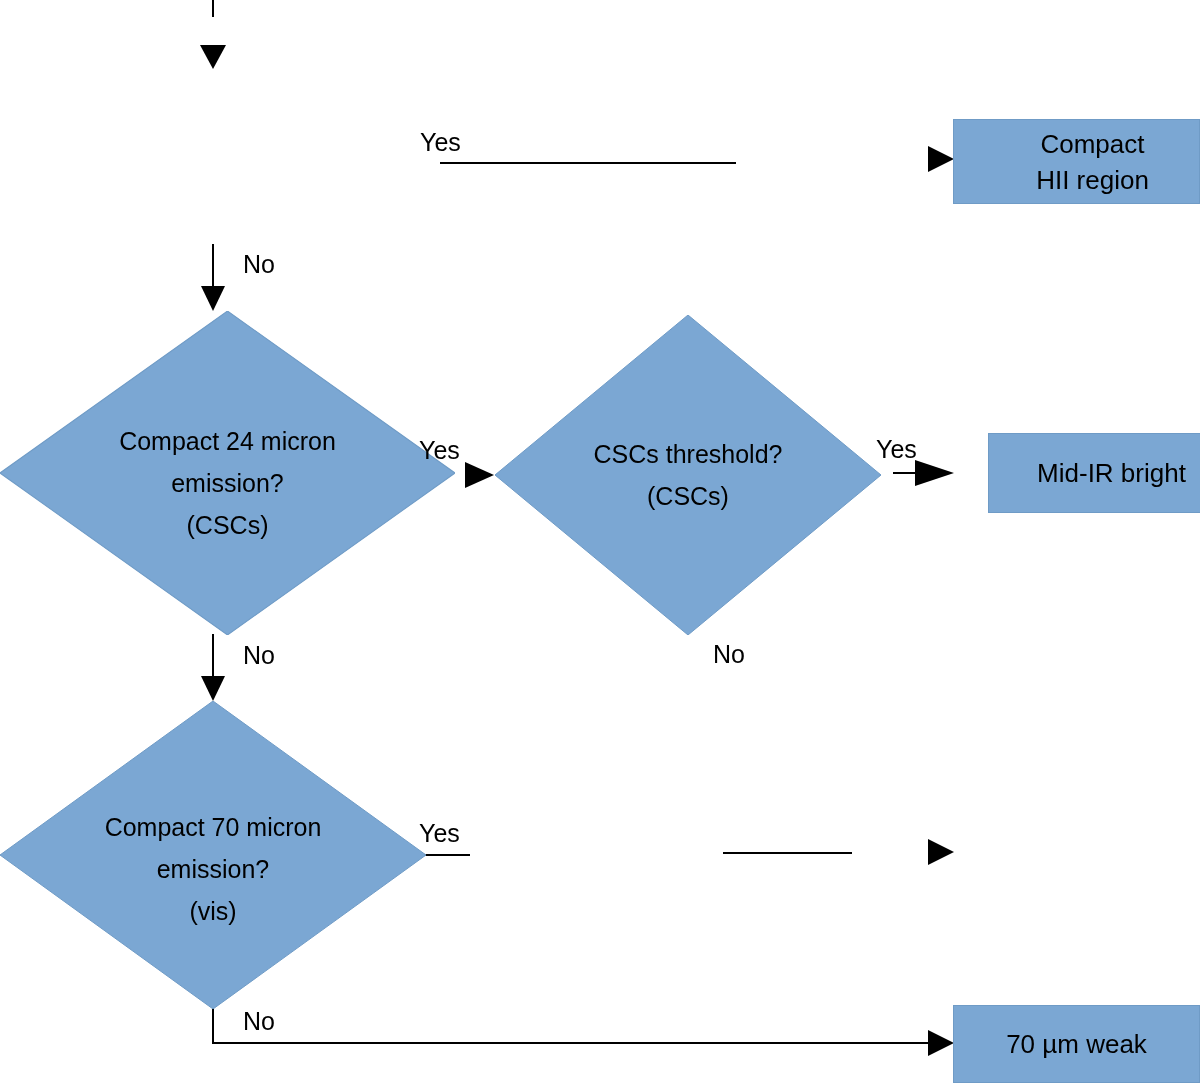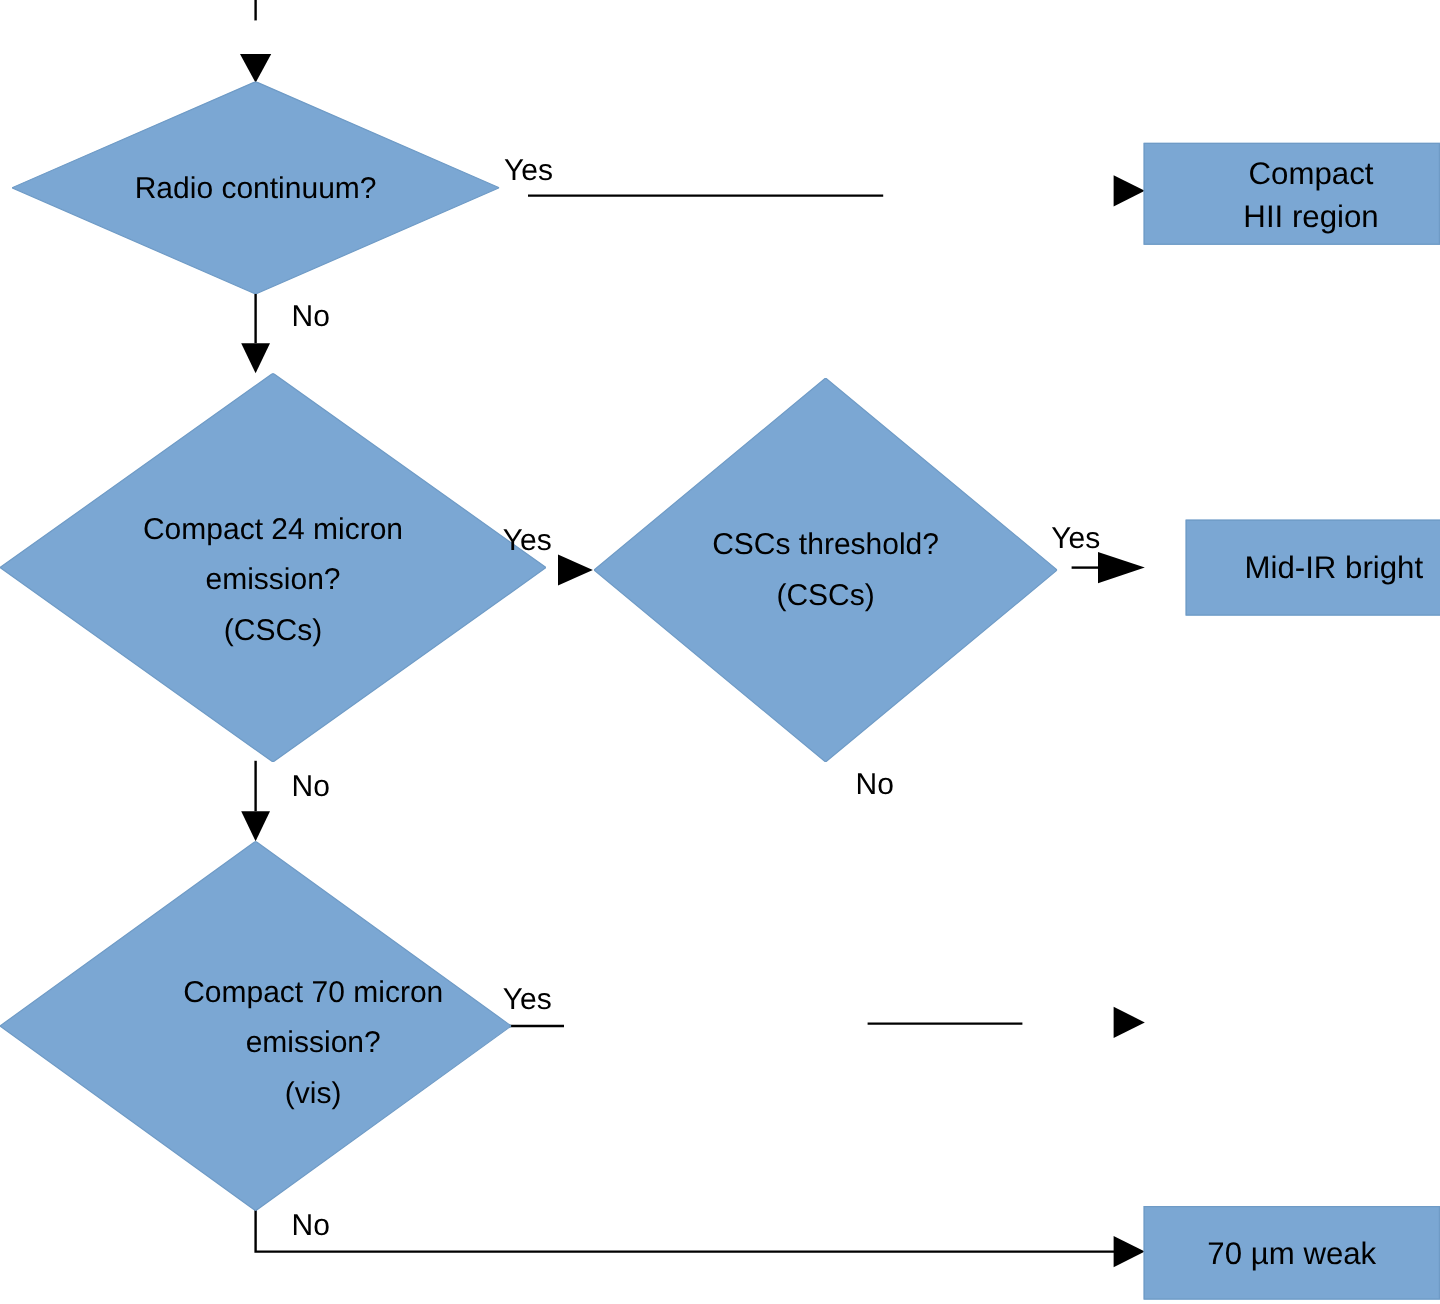--- a/index.html
+++ b/index.html
@@ -108,26 +108,20 @@
     <polygon points="915,460 954,473 915,486" fill="#000000"></polygon>
 
     <line x1="424" y1="855" x2="470" y2="855" stroke="#000000" stroke-width="2"></line>
     <line x1="723" y1="853" x2="852" y2="853" stroke="#000000" stroke-width="2"></line>
     <polygon points="928,839 954,852 928,865" fill="#000000"></polygon>
 
     <path d="M213,1006 L213,1043 L930,1043" stroke="#000000" stroke-width="2" fill="none"></path>
     <polygon points="928,1030 954,1043 928,1056" fill="#000000"></polygon>
   </svg>
 
-  <div class="diamond-wrap" style="left:10px; top:68px; width:406px; height:177px;">
-    <svg class="diamond-shape" viewBox="0 0 406 177" preserveAspectRatio="none" xmlns="http://www.w3.org/2000/svg">
-      <polygon points="203,0 406,88.5 203,177 0,88.5" fill="#7ba7d3" stroke="#6f9bc6" stroke-width="1"></polygon>
-    </svg>
-    <div class="diamond-label">Radio continuum?</div>
-  </div>
 
   <div class="diamond-wrap" style="left:0px; top:311px; width:426px; height:324px;padding-left:29px;">
     <svg class="diamond-shape" viewBox="0 0 426 324" preserveAspectRatio="none" xmlns="http://www.w3.org/2000/svg">
       <polygon points="213,0 426,162 213,324 0,162" fill="#7ba7d3" stroke="#6f9bc6" stroke-width="1"></polygon>
     </svg>
     <div class="diamond-label" style="padding-top:10px;">Compact 24 micron
 emission?
 (CSCs)</div>
   </div>
 
@@ -136,21 +130,21 @@
       <polygon points="193,0 386,160 193,320 0,160" fill="#7ba7d3" stroke="#6f9bc6" stroke-width="1"></polygon>
     </svg>
     <div class="diamond-label" style="padding-bottom:22px;">CSCs threshold?
 (CSCs)</div>
   </div>
 
   <div class="diamond-wrap" style="left:0px; top:701px; width:426px; height:308px;">
     <svg class="diamond-shape" viewBox="0 0 426 308" preserveAspectRatio="none" xmlns="http://www.w3.org/2000/svg">
       <polygon points="213,0 426,154 213,308 0,154" fill="#7ba7d3" stroke="#6f9bc6" stroke-width="1"></polygon>
     </svg>
-    <div class="diamond-label" style="padding-top:14px;margin-left:48px;">Compact 70 micron
+    <div class="diamond-label" style="padding-top:14px;">Compact 70 micron
 emission?
 (vis)</div>
   </div>
 
   <div class="term-box" style="left:953px; top:119px; width:247px; height:85px;padding-left:32px;">Compact
 HII region</div>
 
   <div class="term-box" style="left:988px; top:433px; width:247px; height:80px;">Mid-IR bright</div>
 
 

